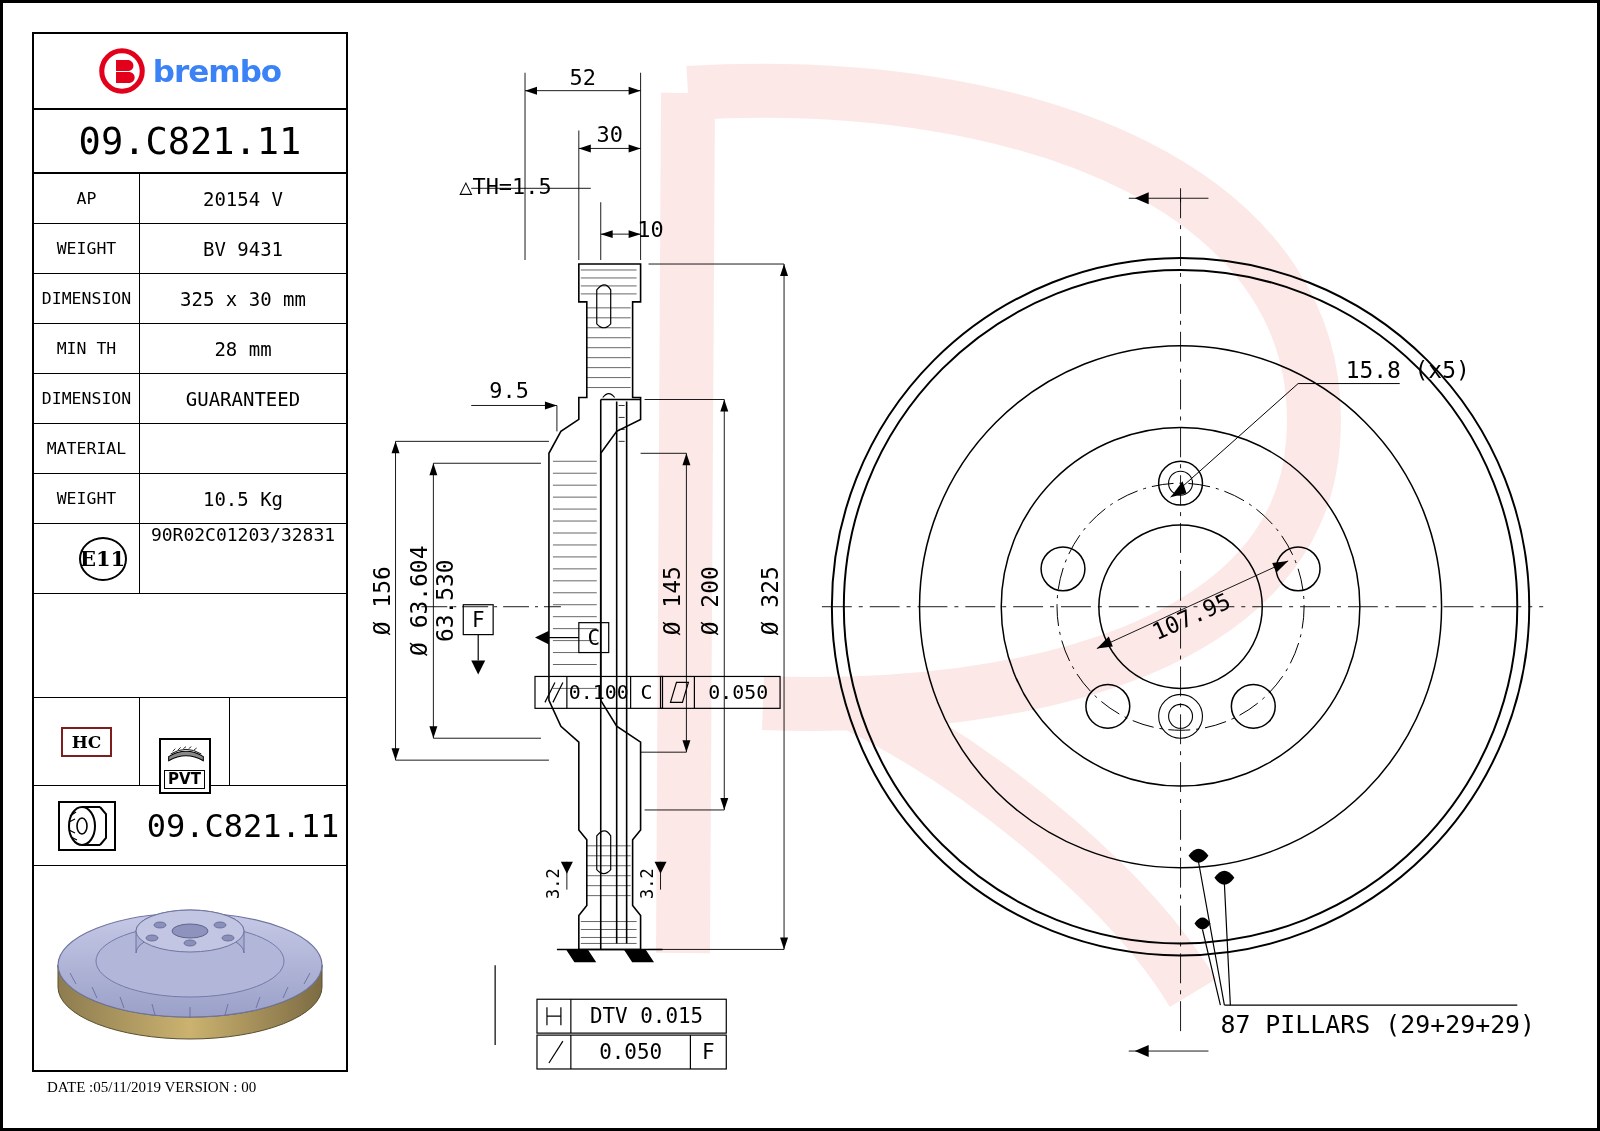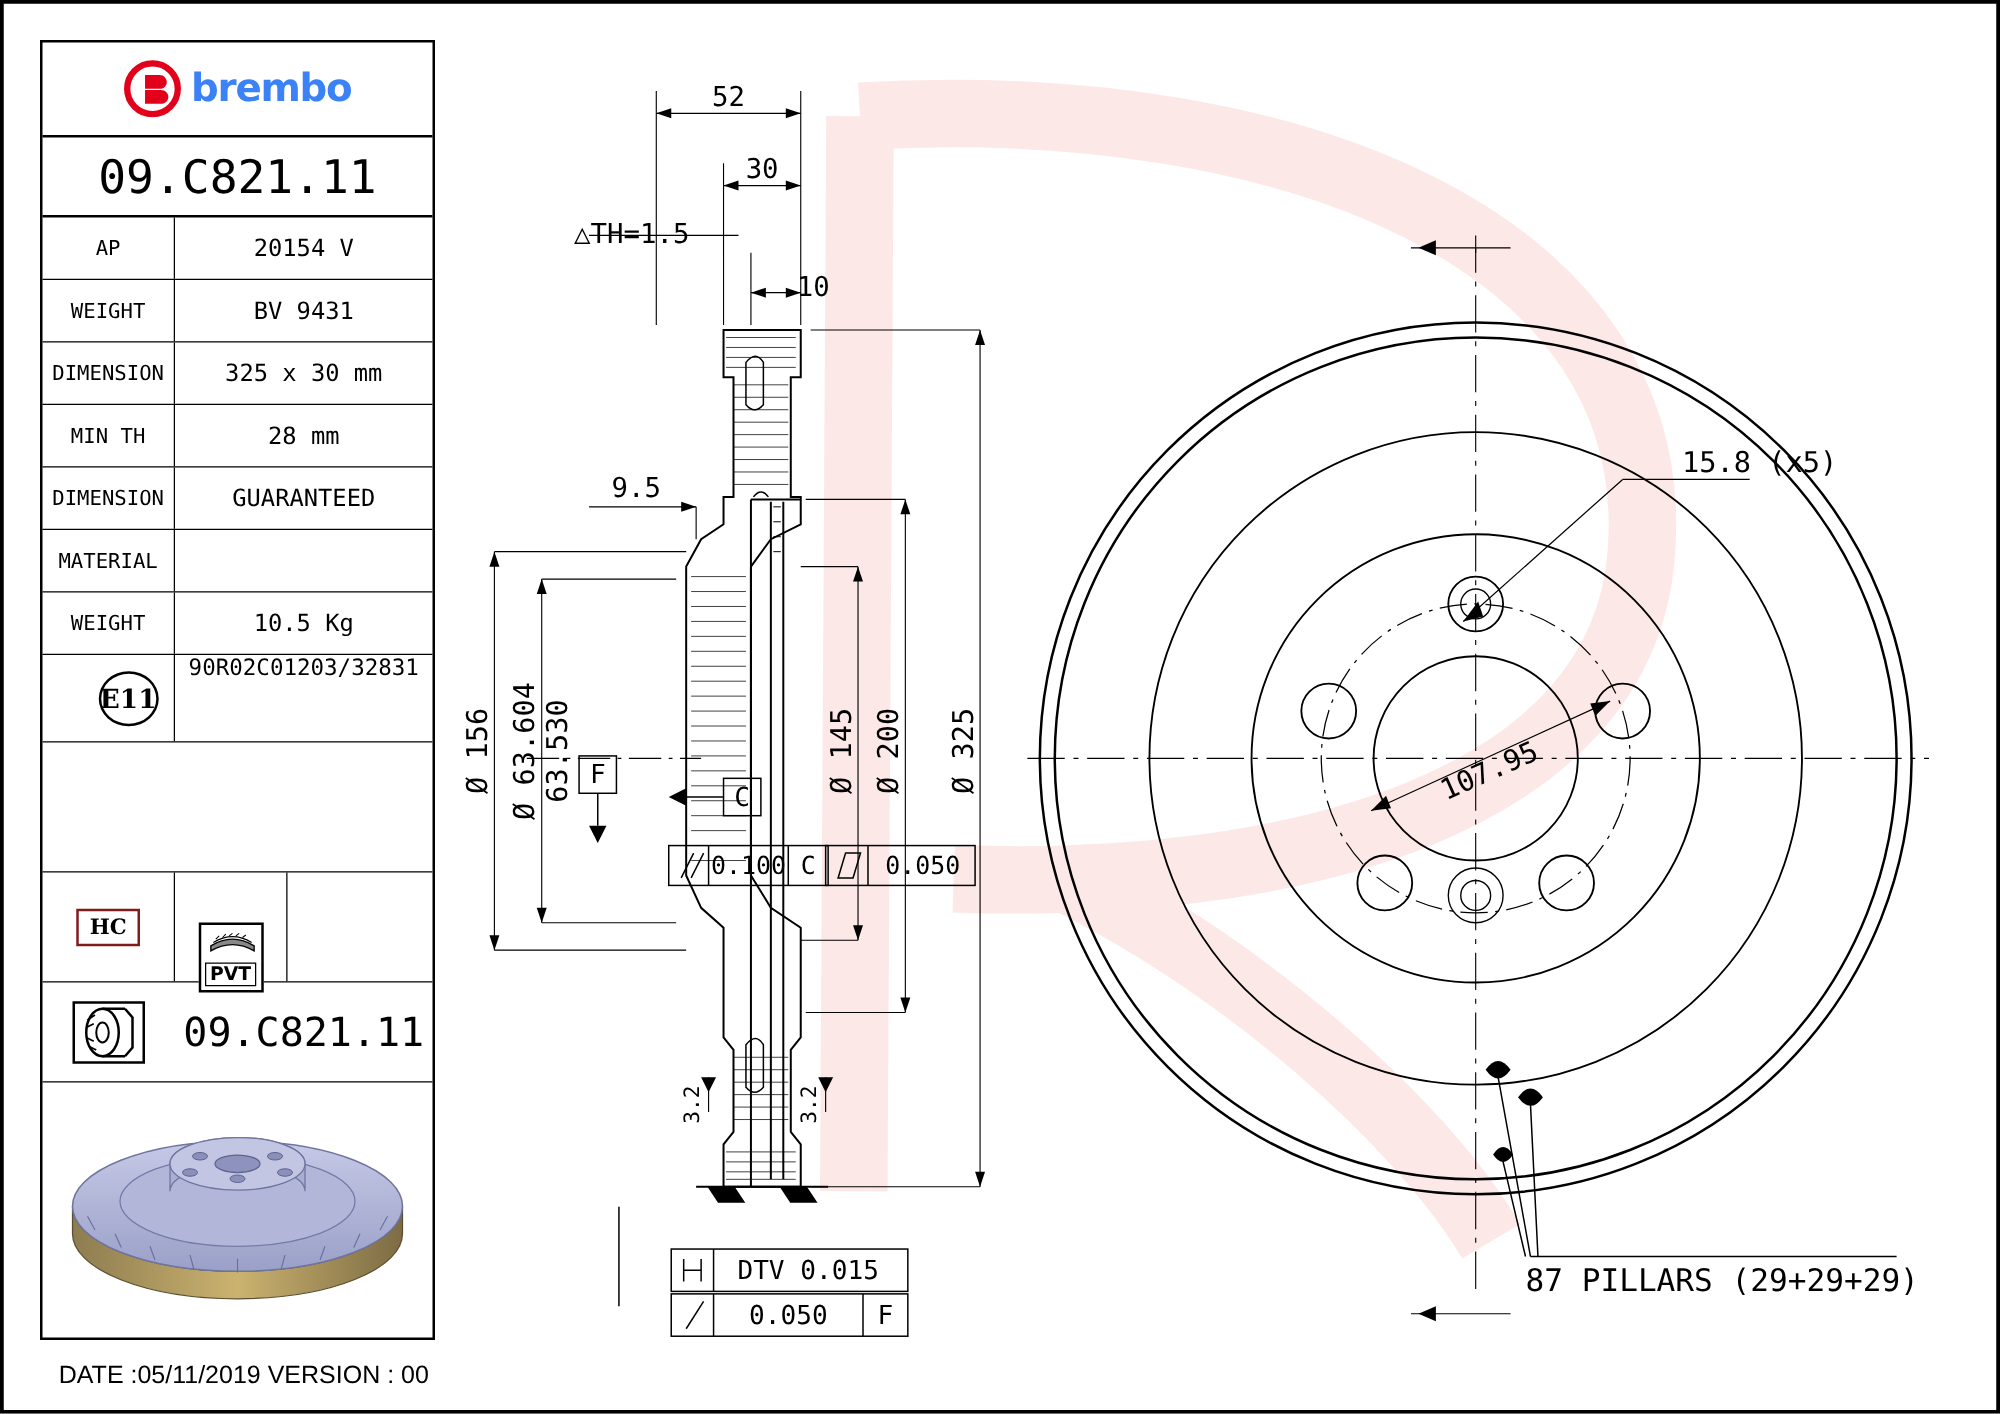--- a/index.html
+++ b/index.html
@@ -165,23 +165,23 @@
   }
   .photo-cell {
     height: 214px;
     display: flex; align-items: center; justify-content: center;
     overflow: hidden;
   }
 
   
   #footer {
     position: absolute;
-    left: 44px; bottom: 16px;
-    font-size: 20px;
-    font-family: Liberation Sans, sans-serif;
+    left: 44px; bottom: 32px;
+    font-size: 15px;
+    font-family: Liberation Serif, serif;
     letter-spacing: 0px;
     z-index: 4;
   }
 
   .svg-text {
     font-family: "DejaVu Sans Mono", monospace;
   }
 </style>
 </head>
 <body>

